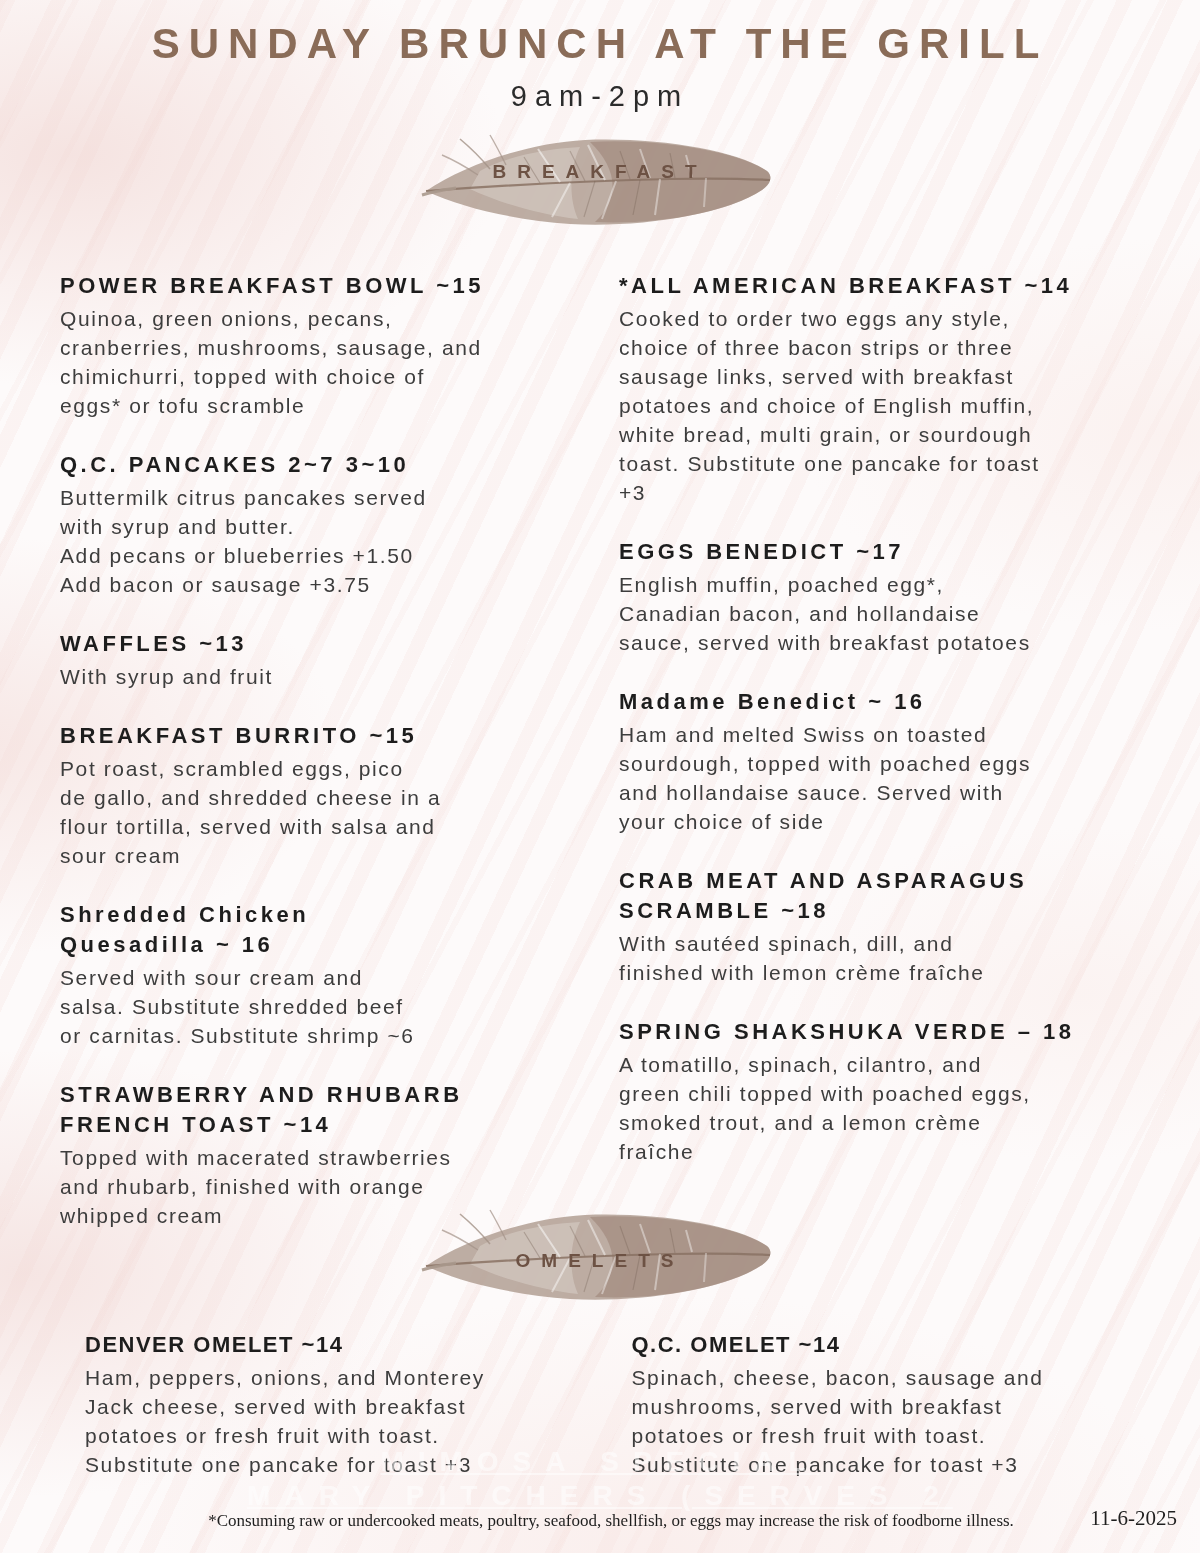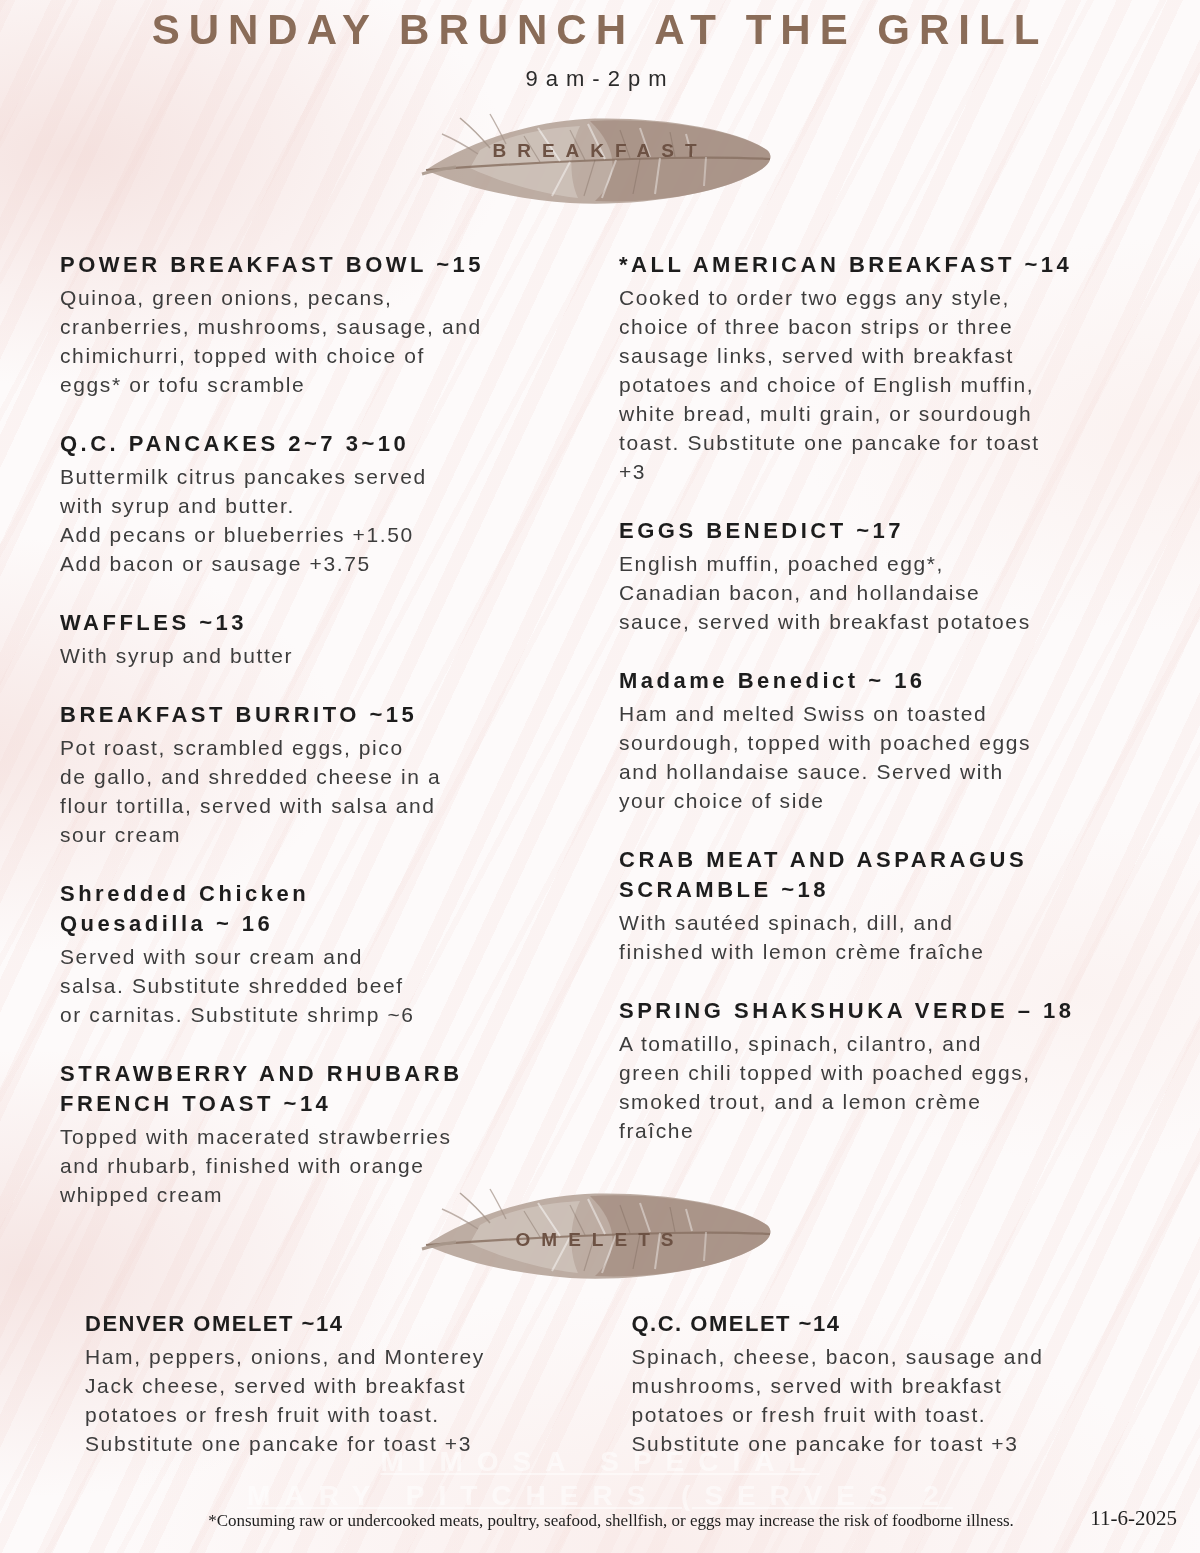--- a/index.html
+++ b/index.html
@@ -16,30 +16,30 @@
       radial-gradient(ellipse 520px 300px at -2% 48%, rgba(242,216,212,0.55), rgba(242,216,212,0) 70%),
       radial-gradient(ellipse 560px 320px at 2% 82%, rgba(238,208,204,0.50), rgba(238,208,204,0) 70%),
       radial-gradient(ellipse 760px 360px at 55% 100%, rgba(246,224,220,0.45), rgba(246,224,220,0) 72%),
       radial-gradient(ellipse 520px 280px at 97% 28%, rgba(248,230,226,0.42), rgba(248,230,226,0) 70%),
       radial-gradient(ellipse 420px 240px at 90% 64%, rgba(248,230,226,0.35), rgba(248,230,226,0) 70%),
       repeating-linear-gradient(115deg, rgba(243,216,212,0.20) 0px, rgba(243,216,212,0.20) 14px, rgba(255,255,255,0) 14px, rgba(255,255,255,0) 46px),
       repeating-linear-gradient(118deg, rgba(238,205,200,0.12) 0px, rgba(238,205,200,0.12) 6px, rgba(255,255,255,0) 6px, rgba(255,255,255,0) 64px),
       #fdfafa;
   }
   
-  .header { padding-top: 6px; text-align: center; }
+  .header { padding-top: 20px; text-align: center; }
   .page-title {
     font-size: 42px;
     font-weight: 700;
     letter-spacing: 9px;
     color: #8a6c58;
   }
   .hours {
     margin-top: 12px;
-    font-size: 22px;
+    font-size: 29px;
     font-weight: 400;
     letter-spacing: 8px;
     color: #2b2b2b;
   }
   
   .divider {
     position: relative;
     width: 360px;
     height: 112px;
     margin: 14px auto 0 auto;
@@ -172,21 +172,21 @@
       </article>
       <article class="item">
         <h3 class="item-title">Q.C. PANCAKES 2~7 3~10</h3>
         <p class="item-desc">Buttermilk citrus pancakes served
 with syrup and butter.
 Add pecans or blueberries +1.50
 Add bacon or sausage +3.75</p>
       </article>
       <article class="item">
         <h3 class="item-title">WAFFLES ~13</h3>
-        <p class="item-desc">With syrup and butter</p>
+        <p class="item-desc">With syrup and fruit</p>
       </article>
       <article class="item">
         <h3 class="item-title">BREAKFAST BURRITO ~15</h3>
         <p class="item-desc">Pot roast, scrambled eggs, pico
 de gallo, and shredded cheese in a
 flour tortilla, served with salsa and
 sour cream</p>
       </article>
       <article class="item">
         <h3 class="item-title">Shredded Chicken

